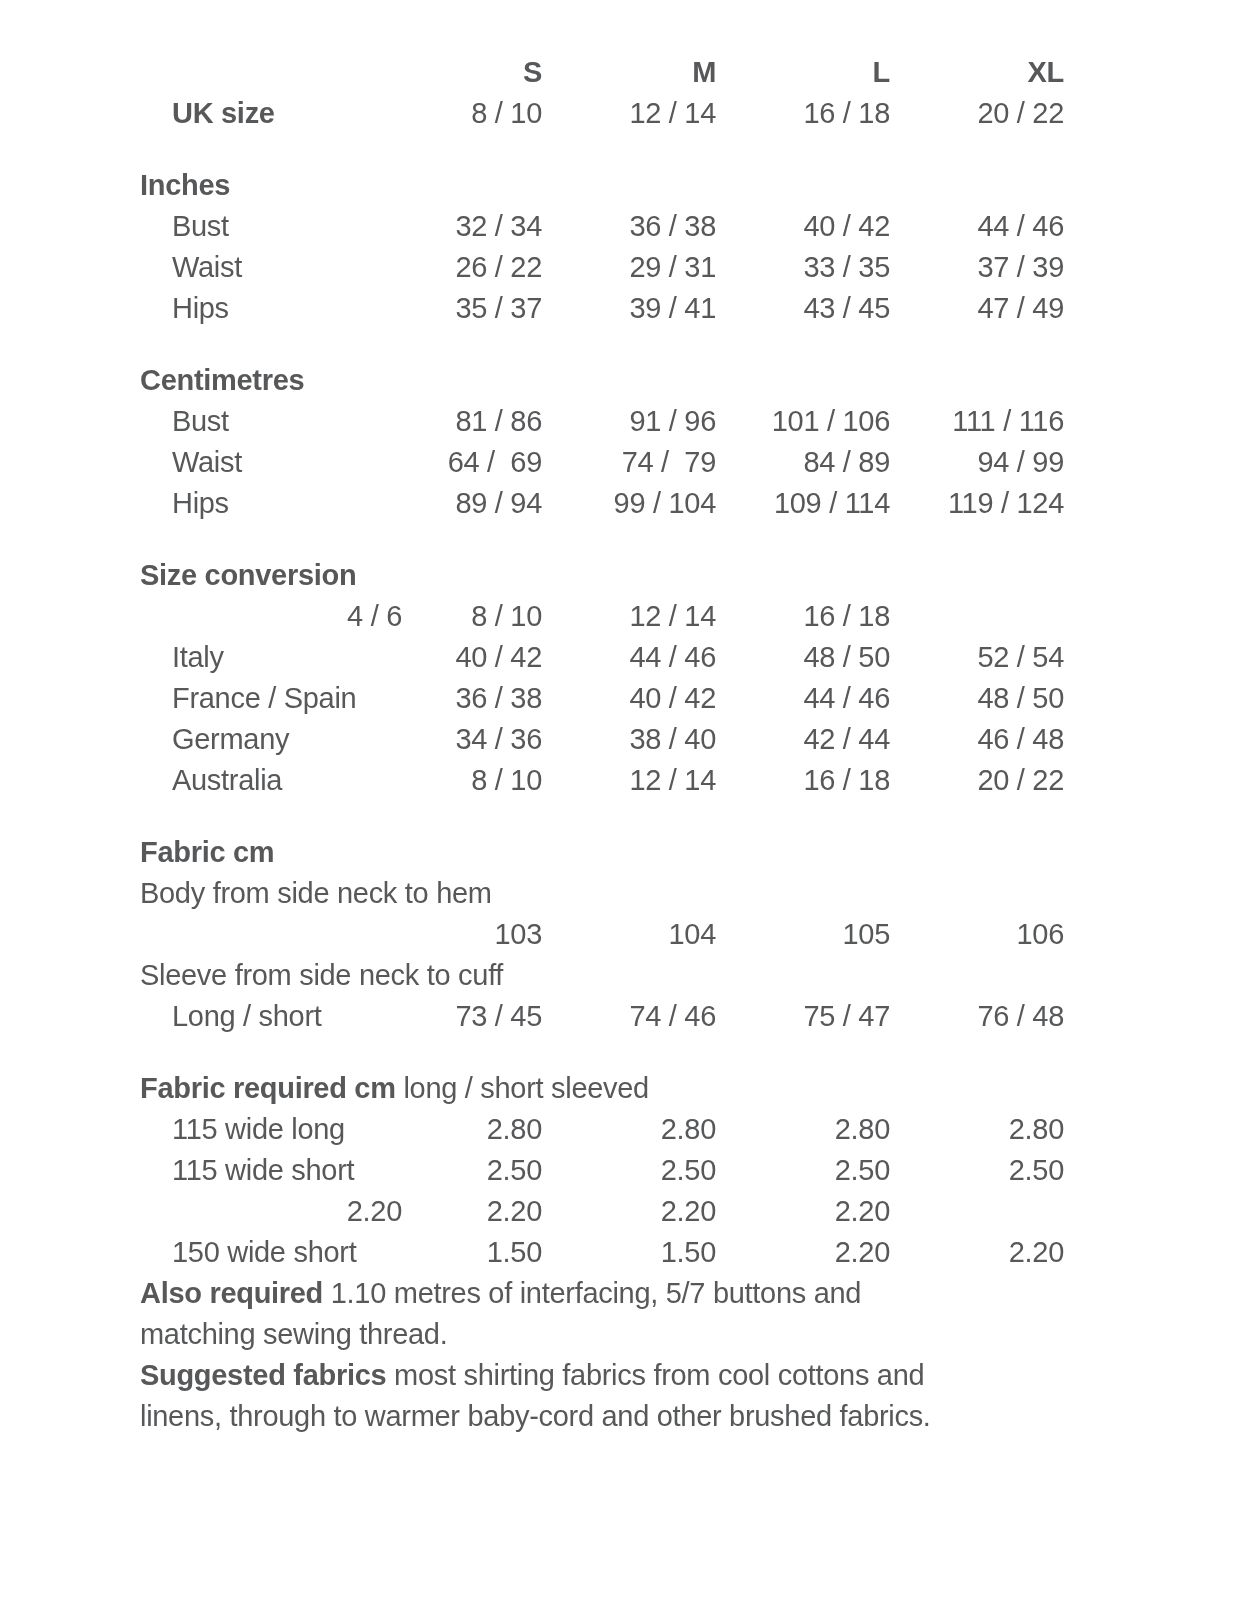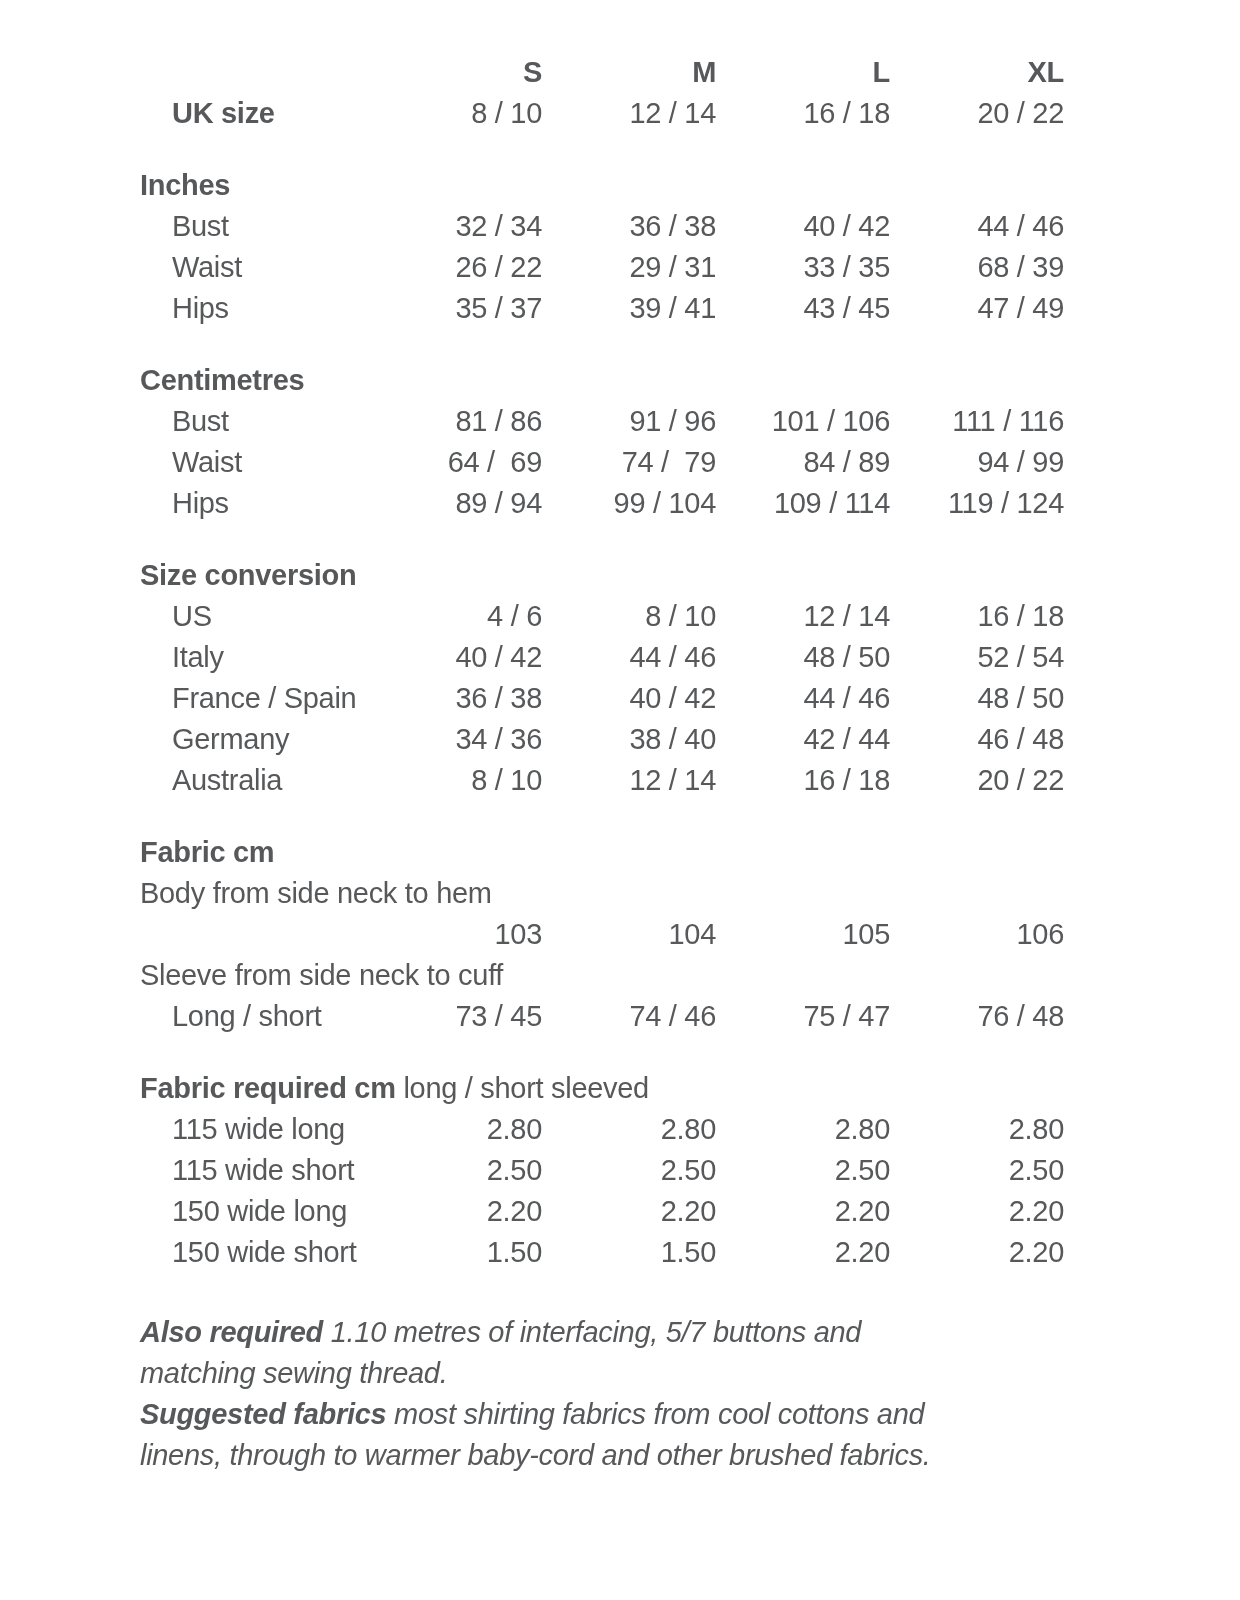--- a/index.html
+++ b/index.html
@@ -37,23 +37,21 @@
   .bold {
     font-weight: 700;
   }
   .section-title {
     margin-top: 31px;
   }
   .full-label {
     width: 924px;
   }
   .notes {
-    margin-top: 39px;
     width: 1060px;
-    font-style: italic;
   }
   .notes-line {
     white-space: nowrap;
   }
 </style>
 </head>
 <body>
 
 <div class="sheet">
 
@@ -79,21 +77,21 @@
     <div class="cell-val">32 / 34</div>
     <div class="cell-val">36 / 38</div>
     <div class="cell-val">40 / 42</div>
     <div class="cell-val">44 / 46</div>
   </div>
   <div class="grid-row">
     <div class="cell-label">Waist</div>
     <div class="cell-val">26 / 22</div>
     <div class="cell-val">29 / 31</div>
     <div class="cell-val">33 / 35</div>
-    <div class="cell-val">68 / 39</div>
+    <div class="cell-val">37 / 39</div>
   </div>
   <div class="grid-row">
     <div class="cell-label">Hips</div>
     <div class="cell-val">35 / 37</div>
     <div class="cell-val">39 / 41</div>
     <div class="cell-val">43 / 45</div>
     <div class="cell-val">47 / 49</div>
   </div>
 
   <div class="full-label bold section-title">Centimetres</div>
@@ -114,21 +112,20 @@
   <div class="grid-row">
     <div class="cell-label">Hips</div>
     <div class="cell-val">89 / 94</div>
     <div class="cell-val">99 / 104</div>
     <div class="cell-val">109 / 114</div>
     <div class="cell-val">119 / 124</div>
   </div>
 
   <div class="full-label bold section-title">Size conversion</div>
   <div class="grid-row">
-    <div class="cell-label">US</div>
     <div class="cell-val">4 / 6</div>
     <div class="cell-val">8 / 10</div>
     <div class="cell-val">12 / 14</div>
     <div class="cell-val">16 / 18</div>
   </div>
   <div class="grid-row">
     <div class="cell-label">Italy</div>
     <div class="cell-val">40 / 42</div>
     <div class="cell-val">44 / 46</div>
     <div class="cell-val">48 / 50</div>
@@ -183,21 +180,20 @@
     <div class="cell-val">2.80</div>
   </div>
   <div class="grid-row">
     <div class="cell-label">115 wide short</div>
     <div class="cell-val">2.50</div>
     <div class="cell-val">2.50</div>
     <div class="cell-val">2.50</div>
     <div class="cell-val">2.50</div>
   </div>
   <div class="grid-row">
-    <div class="cell-label">150 wide long</div>
     <div class="cell-val">2.20</div>
     <div class="cell-val">2.20</div>
     <div class="cell-val">2.20</div>
     <div class="cell-val">2.20</div>
   </div>
   <div class="grid-row">
     <div class="cell-label">150 wide short</div>
     <div class="cell-val">1.50</div>
     <div class="cell-val">1.50</div>
     <div class="cell-val">2.20</div>

